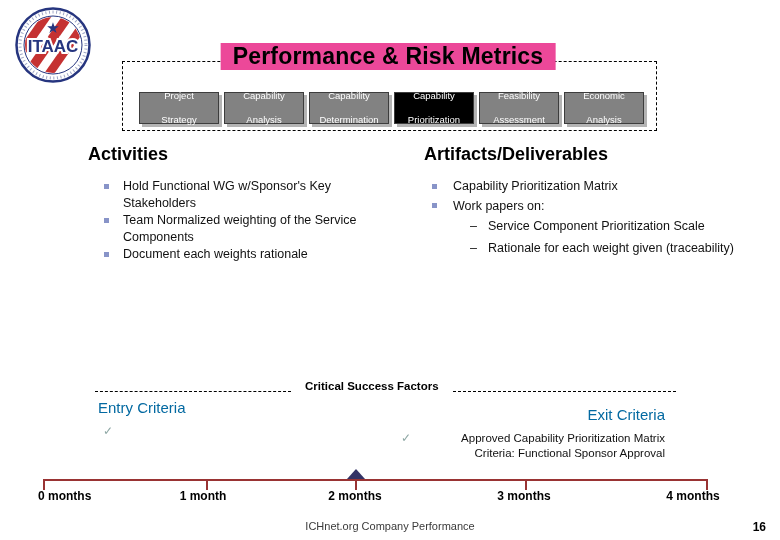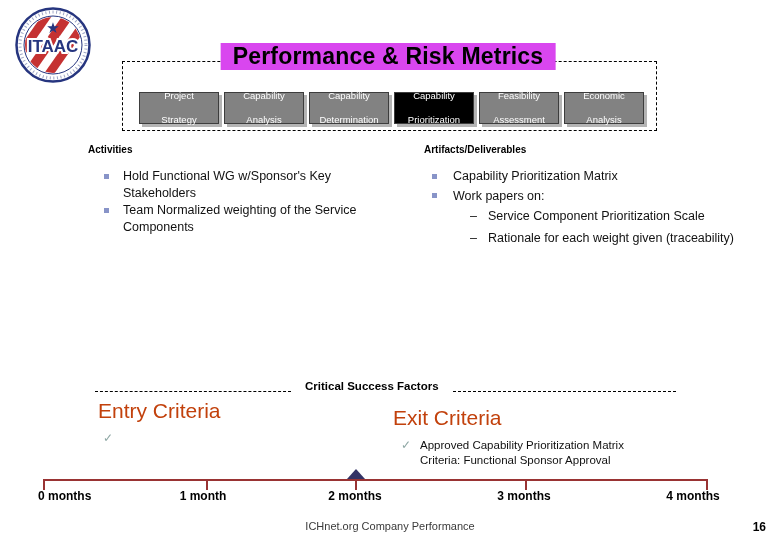--- a/index.html
+++ b/index.html
@@ -5,35 +5,35 @@
   html,body{margin:0;padding:0;background:#fff;}
   .slide{
     position:relative;width:780px;height:540px;background:#fff;overflow:hidden;
     font-family:"Liberation Sans",sans-serif;color:#111;
   }
   
   .logo{position:absolute;left:14px;top:6px;width:78px;height:78px;}
   
   .title{
     position:absolute;left:388px;top:43px;transform:translateX(-50%);
-    background:#d946ef;padding:0 12px;font-size:23px;font-weight:bold;color:#000;
+    background:#ec4899;padding:0 12px;font-size:23px;font-weight:bold;color:#000;
     white-space:nowrap;z-index:2;letter-spacing:.2px;
   }
   
   .tab-frame{position:absolute;left:122px;top:61px;width:533px;height:68px;border:1px dashed #000;}
   .tabs{position:absolute;left:139px;top:92px;display:flex;gap:5px;z-index:1;}
   .tab{
     width:78px;height:30px;background:var(--tab-gray,#808080);
     border:1px solid #3d3d3d;box-shadow:3px 3px 0 #b4b4b4;
     color:#fff;font-size:9.5px;line-height:1.3;
     display:flex;flex-direction:column;align-items:center;justify-content:center;text-align:center;gap:12px;
   }
   .tab.active{background:var(--tab-active,#000);}
   
-  .section-heading{font-size:10px;font-weight:bold;color:#000;}
+  .section-heading{font-size:18px;font-weight:bold;color:#000;}
   .activities{position:absolute;left:88px;top:144px;width:305px;}
   .artifacts{position:absolute;left:424px;top:144px;width:352px;}
   ul.bullets{list-style:none;margin:13px 0 0 0;padding:0;font-size:12.5px;color:#111;}
   .activities li{position:relative;padding-left:35px;line-height:17px;margin:0;}
   .activities .sq{left:16px;}
   .artifacts li{position:relative;padding-left:29px;line-height:16.5px;margin-bottom:3px;}
   .artifacts .sq{left:8px;}
   .sq{
     position:absolute;top:5.5px;width:5px;height:5px;
     background:var(--bullet-blue,#8894c8);display:block;
@@ -42,22 +42,22 @@
   .sub-list li{position:relative;padding-left:64px;line-height:16.5px;margin-bottom:5px;}
   .dash-bullet{position:absolute;left:46px;top:0;color:#111;}
   
   .csf{position:absolute;left:95px;top:380px;width:581px;display:flex;align-items:flex-end;}
   .csf .dashline{border-top:1px dashed #000;height:0;}
   .csf .dl-left{width:196px;}
   .csf .dl-right{flex:1;}
   .csf .label{font-size:11.5px;font-weight:bold;padding:0 14px;white-space:nowrap;color:#000;}
   
   .entry{position:absolute;left:98px;top:399px;}
-  .exit{position:absolute;left:393px;top:406px;}
-  .crit-heading{font-size:21px;font-weight:normal;color:#c2410c;}
+  .exit{position:absolute;left:393px;top:406px;text-align:right;}
+  .crit-heading{font-size:15px;font-weight:normal;color:#0369a1;}
   .crit-item{position:relative;margin-top:8px;font-size:11.5px;line-height:15px;color:#111;}
   .entry .crit-item{padding-left:29px;width:205px;}
   .exit .crit-item{padding-left:27px;width:245px;}
   .check{position:absolute;top:0;color:var(--check-teal,#8fa8a5);font-size:12px;}
   .entry .check{left:5px;}
   .exit .check{left:8px;}
   
   .timeline{position:absolute;left:43px;top:479px;width:665px;height:2px;background:var(--timeline-red,#993333);}
   .tick{position:absolute;top:0;width:2px;height:11px;background:var(--timeline-red,#993333);transform:translateX(-50%);}
   .tk0{left:1px;} .tk1{left:164px;} .tk2{left:313px;} .tk3{left:483px;} .tk4{left:664px;}
@@ -129,20 +129,21 @@
       <span>Analysis</span>
     </div>
   </div>
 
   <div class="activities">
     <div class="section-heading">Activities</div>
     <ul class="bullets">
       <li><span class="sq"></span><span>Hold Functional WG w/Sponsor's Key Stakeholders</span></li>
       <li><span class="sq"></span></li>
       <li><span class="sq"></span><span>Team Normalized weighting of the Service Components</span></li>
+      <li><span class="sq"></span><span>Document each weights rationale</span></li>
     </ul>
   </div>
 
   <div class="artifacts">
     <div class="section-heading">Artifacts/Deliverables</div>
     <ul class="bullets">
       <li><span class="sq"></span><span>Capability Prioritization Matrix</span></li>
       <li><span class="sq"></span><span>Work papers on:</span></li>
     </ul>
     <ul class="sub-list">

